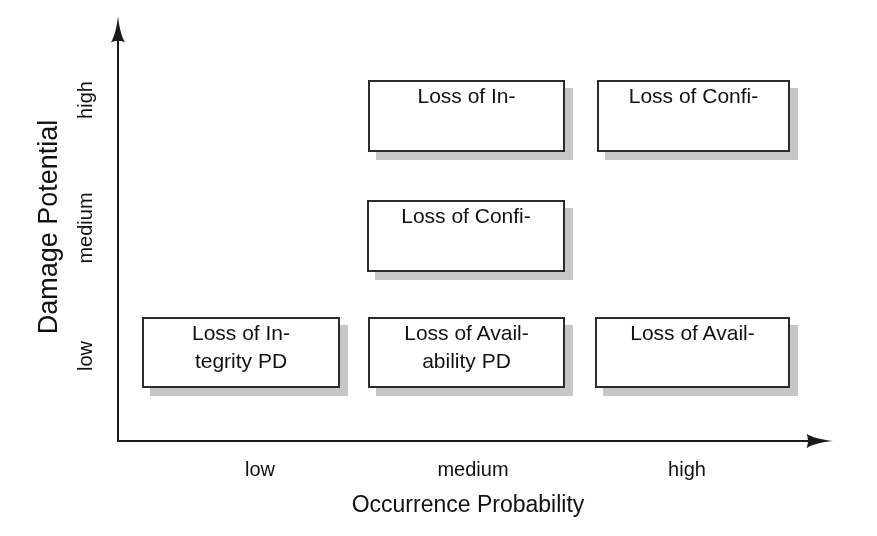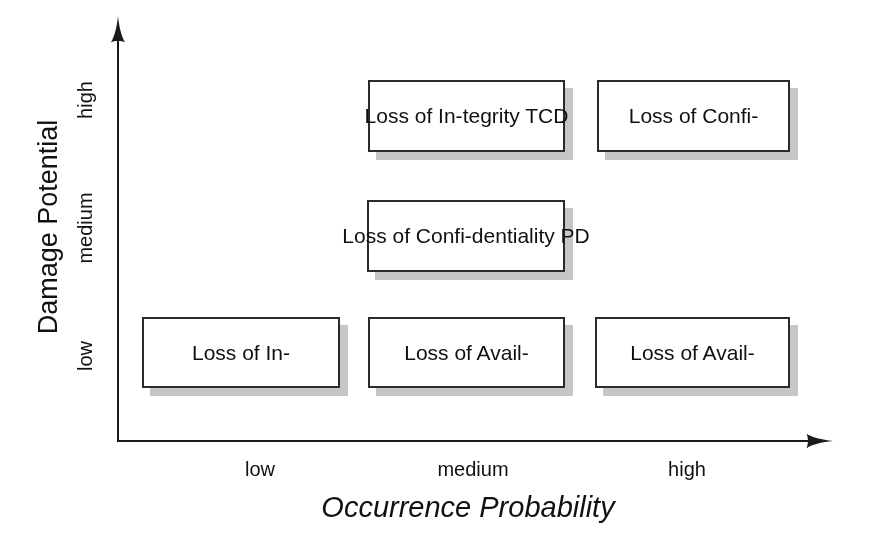--- a/index.html
+++ b/index.html
@@ -20,22 +20,22 @@
     overflow:hidden;
   }
   .axes-svg{position:absolute;left:0;top:0;width:877px;height:536px;}
 
   .node{
     position:absolute;
     box-sizing:border-box;
     background:var(--box-fill);
     border:2px solid var(--box-border);
     box-shadow:8px 8px 0 var(--box-shadow);
-    display:flex;flex-direction:row;
-    align-items:center;justify-content:center;
+    display:flex;flex-direction:column;
+    align-items:center;
     text-align:center;
     font-size:21px;line-height:28px;
     white-space:nowrap;
   }
   .node-a{left:368px;top:80px;width:197px;height:72px;}
   .node-b{left:597px;top:80px;width:193px;height:72px;}
   .node-c{left:367px;top:200px;width:198px;height:72px;}
   .node-d{left:142px;top:317px;width:198px;height:71px;}
   .node-e{left:368px;top:317px;width:197px;height:71px;}
   .node-f{left:595px;top:317px;width:195px;height:71px;}
@@ -54,21 +54,21 @@
     transform:translate(-50%,-50%) rotate(-90deg);
     font-size:20px;white-space:nowrap;
   }
   .ytick-high{top:100px;}
   .ytick-medium{top:228px;}
   .ytick-low{top:356px;}
 
   .xlabel{
     position:absolute;left:468px;top:491px;
     transform:translateX(-50%);
-    font-size:29px;white-space:nowrap;font-style:italic;
+    font-size:23px;white-space:nowrap;
   }
   .ylabel{
     position:absolute;left:48px;top:227px;
     transform:translate(-50%,-50%) rotate(-90deg);
     font-size:27px;white-space:nowrap;
   }
 </style>
 </head>
 <body>
 
@@ -88,37 +88,37 @@
   <div class="ytick ytick-low">low</div>
 
   <div class="xtick xtick-low">low</div>
   <div class="xtick xtick-medium">medium</div>
   <div class="xtick xtick-high">high</div>
 
   <div class="xlabel">Occurrence Probability</div>
 
   <div class="node node-a">
     <span>Loss of In-</span>
-    <span>tegrity TCD</span>
   </div>
 
   <div class="node node-b">
     <span>Loss of Confi-</span>
   </div>
 
   <div class="node node-c">
     <span>Loss of Confi-</span>
-    <span>dentiality PD</span>
   </div>
 
   <div class="node node-d">
     <span>Loss of In-</span>
+    <span>tegrity PD</span>
   </div>
 
   <div class="node node-e">
     <span>Loss of Avail-</span>
+    <span>ability PD</span>
   </div>
 
   <div class="node node-f">
     <span>Loss of Avail-</span>
   </div>
 
 </div>
 
 </body></html>

